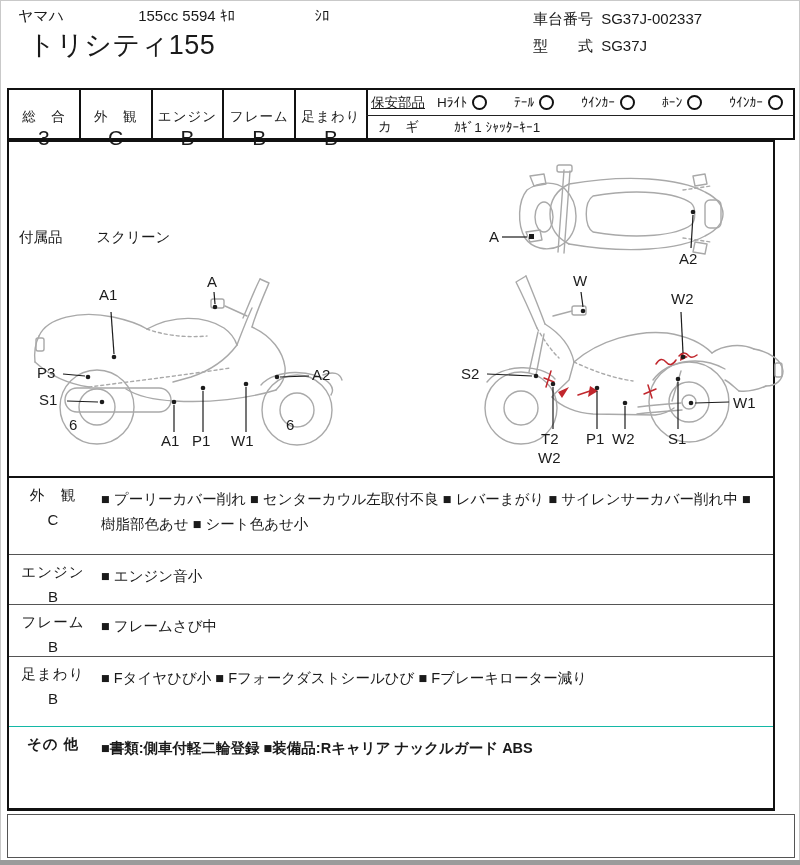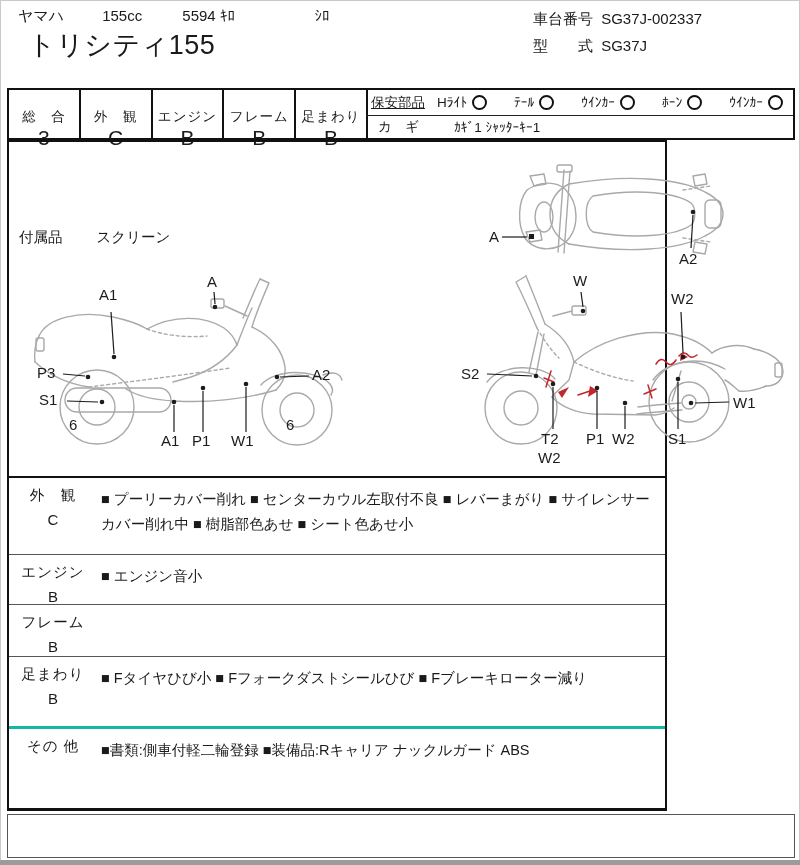--- a/index.html
+++ b/index.html
@@ -6,21 +6,21 @@
   .page {
     position:relative; width:800px; height:865px; background:#ffffff;
     font-family:"Liberation Sans","DejaVu Sans",sans-serif; color:#1a1a1a;
     overflow:hidden; box-shadow: inset 0 0 0 1px #c9c9c9;
   }
   
   .hdr { position:absolute; left:0; top:0; width:800px; height:88px; }
   .hdr-row1 { position:absolute; left:18px; top:7px; font-size:15px; }
   .hdr-row1 span { display:inline-block; }
   .hdr-maker { width:80px; }
-  .hdr-cc { width:76px; }
+  .hdr-cc { width:76px;text-align:right; }
   .hdr-mileage { width:128px; }
   .hdr-title { position:absolute; left:28px; top:27px; font-size:27px; letter-spacing:0.5px; }
   .hdr-right { position:absolute; left:518px; top:5px; font-size:15px; line-height:27px;margin-left:15px; }
   .hdr-right .lab { display:inline-block; width:64px; }
   
   .ratings { position:absolute; left:7px; top:88px; width:361px; height:52px;
     display:flex; border:2px solid #111; box-sizing:border-box; background:#fff; }
   .rating-cell { flex:1; border-right:2px solid #111; display:flex; flex-direction:column;
     align-items:center; box-sizing:border-box; }
   .rating-cell:last-child { border-right:none; }
@@ -31,35 +31,35 @@
     border:2px solid #111; border-left:none; box-sizing:border-box; display:flex; flex-direction:column; }
   .safety-row1 { height:25px; border-bottom:1px solid #222; display:flex; align-items:center; font-size:13.5px; }
   .safety-title { width:66px; padding-left:5px; white-space:nowrap;text-decoration:underline; }
   .safety-items { display:flex; flex:1; justify-content:space-between; padding:0 10px 0 0; }
   .safety-item { display:flex; align-items:center; white-space:nowrap;text-align:center; }
   .pass-circle { width:11px; height:11px; border:2px solid #111; border-radius:50%; margin-left:5px; }
   .safety-row2 { flex:1; display:flex; align-items:center; font-size:13.5px; }
   .key-label { width:66px; padding-left:12px; white-space:nowrap; }
   .key-value { padding-left:10px; }
   
-  .main { position:absolute; left:7px; top:140px; width:660px; height:671px;
+  .main { position:absolute; left:7px; top:140px; width:768px; height:671px;
     border:2px solid #111; border-bottom:3px solid #111; box-sizing:border-box; }
   .accessories { position:absolute; left:10px; top:86px; font-size:14.5px; }
   .accessories .val { margin-left:30px; }
   .diagram-top { position:absolute; left:478px; top:22px; width:290px; height:110px; }
   .diagram-left { position:absolute; left:16px; top:130px; width:360px; height:200px; }
   .diagram-right { position:absolute; left:432px; top:126px; width:360px; height:210px; }
   .diagram-top svg,.diagram-left svg,.diagram-right svg { position:absolute; left:0; top:0; }
   .dlabel { position:absolute; font-size:15px; color:#1c1c1c; white-space:nowrap; }
   
   .comments { position:absolute; left:0; top:334px; width:100%; }
   .crow { display:flex; box-sizing:border-box; border-top:1px solid #555; }
   .crow:first-child { border-top:2px solid #111; }
   .crow-h78 { height:78px; } .crow-h50 { height:50px; } .crow-h52 { height:52px; }
-  .crow-h70 { height:70px; } .crow-h83 { height:83px; border-top:3px solid #14b8a6; }
+  .crow-h70 { height:70px; } .crow-h83 { height:83px; border-top:1px solid #14b8a6;font-weight:bold; }
   .crow-label { width:88px; text-align:center; padding-top:8px; font-size:14.5px; letter-spacing:1px; }
   .crow-grade { font-size:15px; margin-top:6px; letter-spacing:0; }
   .crow-comments { flex:1; font-size:14.5px; padding:9px 14px 0 4px; line-height:1.7; }
   
   .empty-box { position:absolute; left:7px; top:814px; width:788px; height:44px;
     border:1px solid #555; box-sizing:border-box; }
   .bottom-strip { position:absolute; left:0; top:860px; width:800px; height:5px; background:#9b9b9b; }
 </style>
 </head>
 <body>
@@ -321,20 +321,21 @@
           <div>エンジン</div>
           <div class="crow-grade">B</div>
         </div>
         <div class="crow-comments">■ エンジン音小</div>
       </div>
       <div class="crow crow-h52">
         <div class="crow-label">
           <div>フレーム</div>
           <div class="crow-grade">B</div>
         </div>
+        <div class="crow-comments">■ フレームさび中</div>
       </div>
       <div class="crow crow-h70">
         <div class="crow-label">
           <div>足まわり</div>
           <div class="crow-grade">B</div>
         </div>
         <div class="crow-comments">■ Fタイヤひび小 ■ Fフォークダストシールひび ■ Fブレーキローター減り</div>
       </div>
       <div class="crow crow-h83">
         <div class="crow-label">

